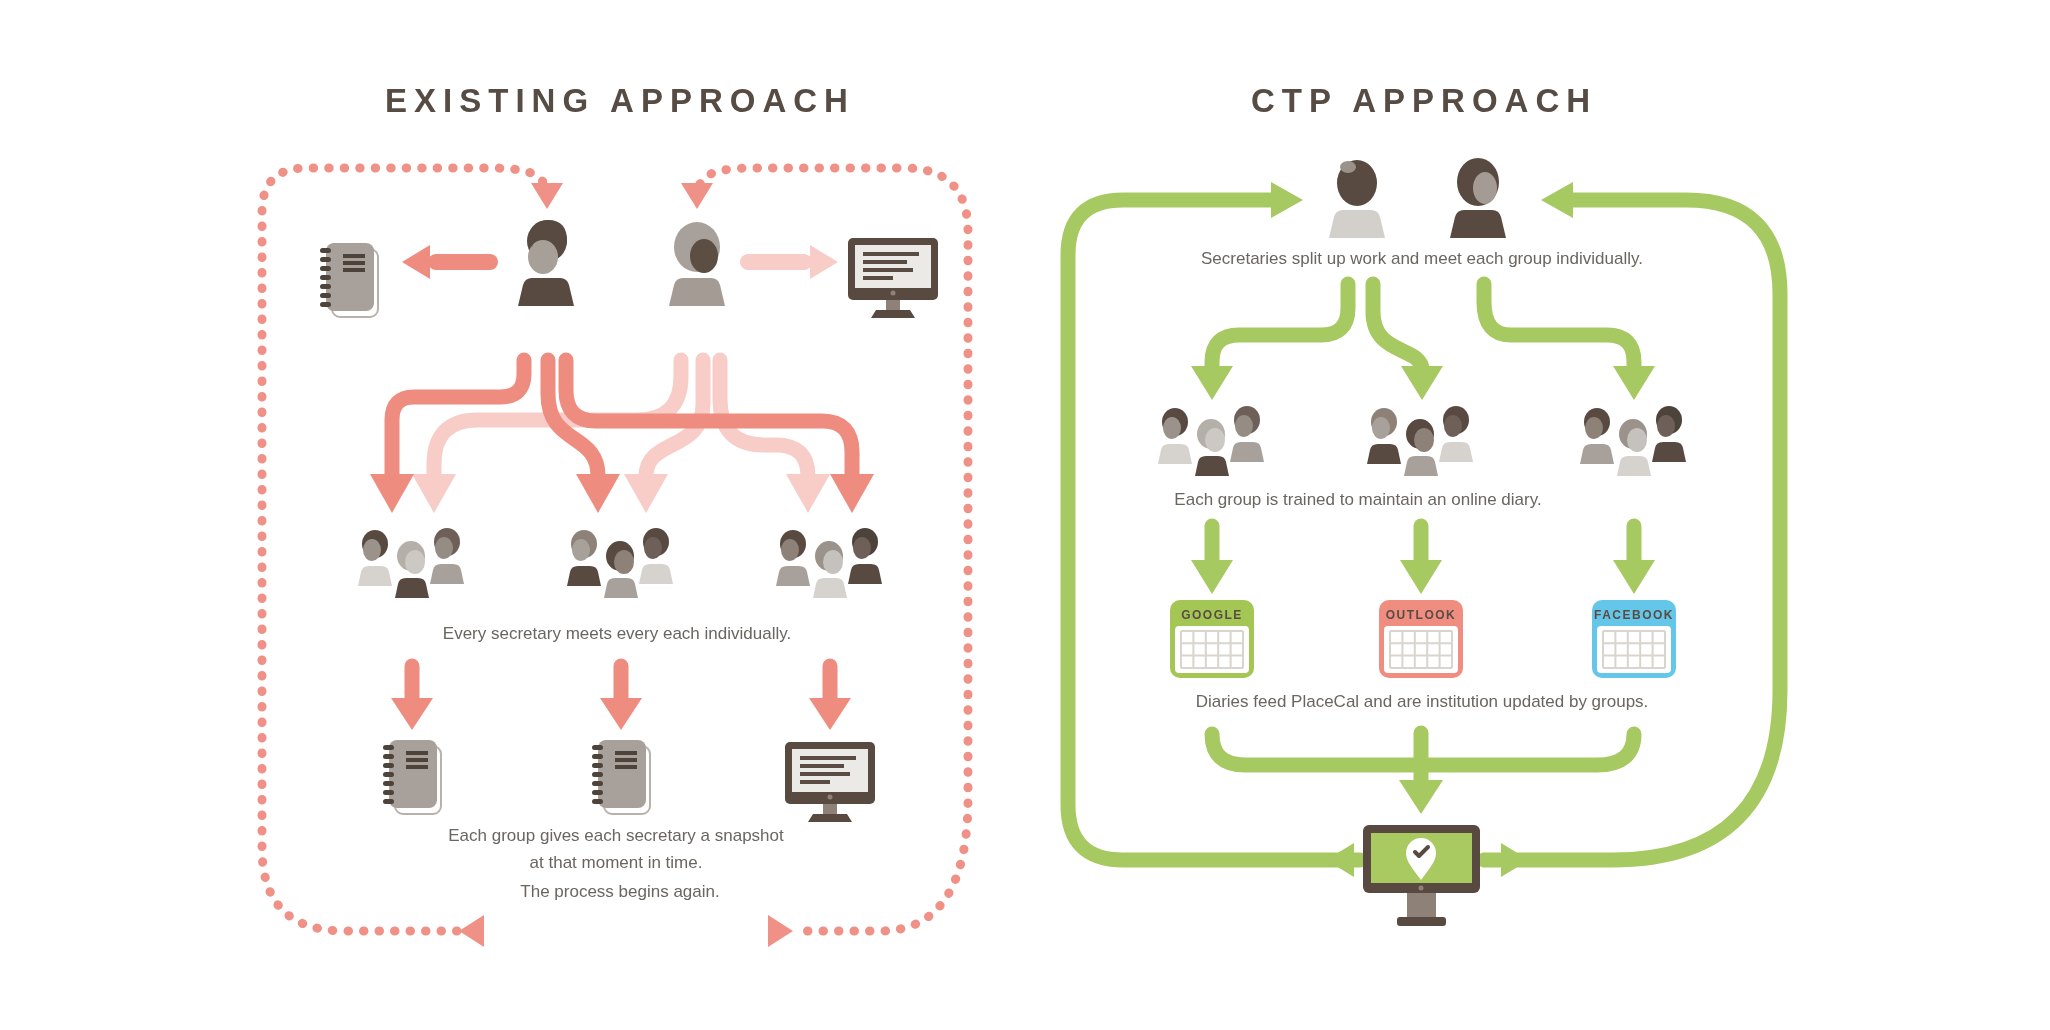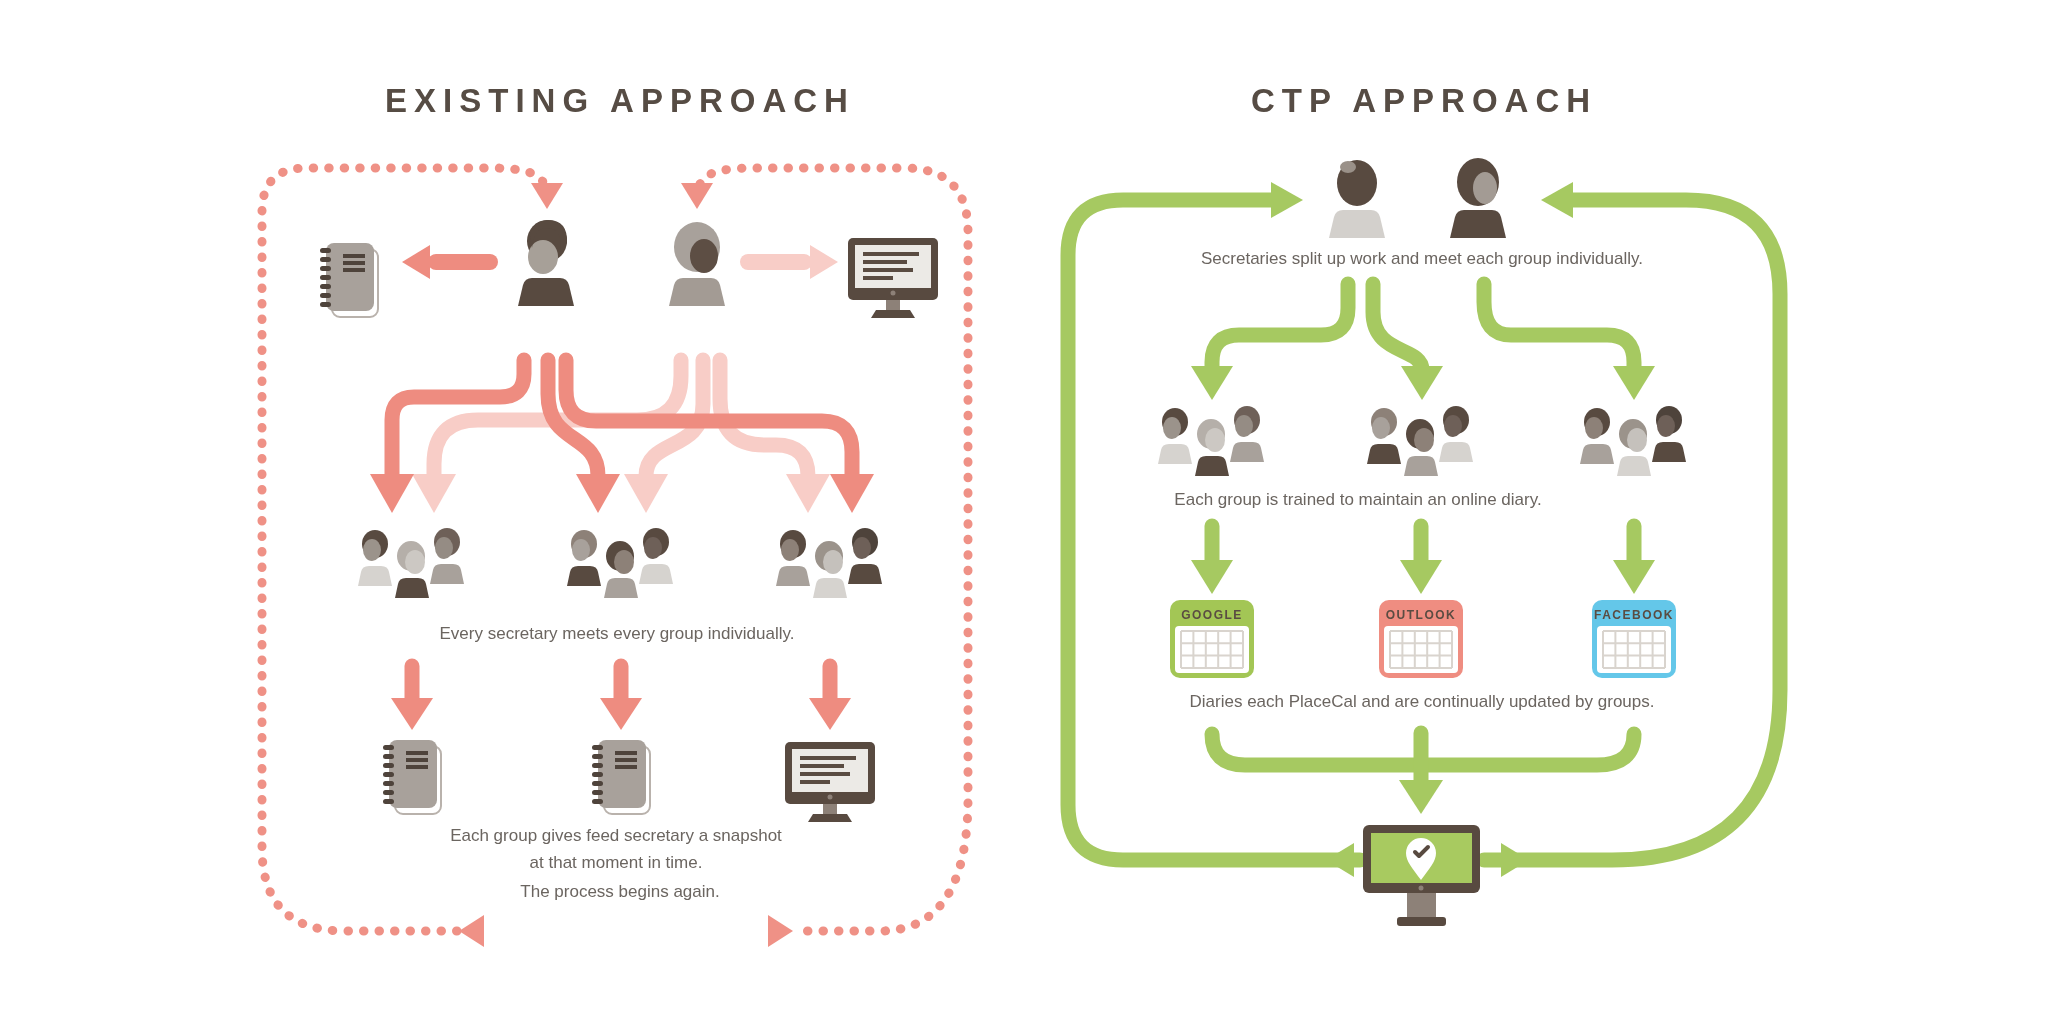--- a/index.html
+++ b/index.html
@@ -316,22 +316,22 @@
     <path d="M52,27 l4,4 l9,-9" fill="none" stroke="#584a40" stroke-width="4" stroke-linecap="round" stroke-linejoin="round"></path>
     <circle cx="58" cy="63" r="2.5" fill="#8d8178"></circle>
     <rect x="44" y="68" width="29" height="24" fill="#8d8178"></rect>
     <rect x="34" y="92" width="49" height="9" rx="3" fill="#584a40"></rect>
   </g>
 </svg>
 
 <div class="ttl" style="left:320px;top:76px;width:600px;">EXISTING APPROACH</div>
 <div class="ttl" style="left:1124px;top:76px;width:600px;">CTP APPROACH</div>
 
-<div class="cap" style="left:317px;top:620px;width:600px;">Every secretary meets every group individually.</div>
-<div class="cap" style="left:316px;top:822px;width:600px;">Each group gives feed secretary a snapshot</div>
+<div class="cap" style="left:317px;top:620px;width:600px;">Every secretary meets every each individually.</div>
+<div class="cap" style="left:316px;top:822px;width:600px;">Each group gives each secretary a snapshot</div>
 <div class="cap" style="left:316px;top:849px;width:600px;">at that moment in time.</div>
 <div class="cap" style="left:320px;top:878px;width:600px;">The process begins again.</div>
 
 <div class="cap" style="left:1122px;top:245px;width:600px;">Secretaries split up work and meet each group individually.</div>
 <div class="cap" style="left:1058px;top:486px;width:600px;">Each group is trained to maintain an online diary.</div>
-<div class="cap" style="left:1122px;top:688px;width:600px;">Diaries each PlaceCal and are continually updated by groups.</div>
+<div class="cap" style="left:1122px;top:688px;width:600px;">Diaries feed PlaceCal and are institution updated by groups.</div>
 
 </div>
 
 </body></html>

